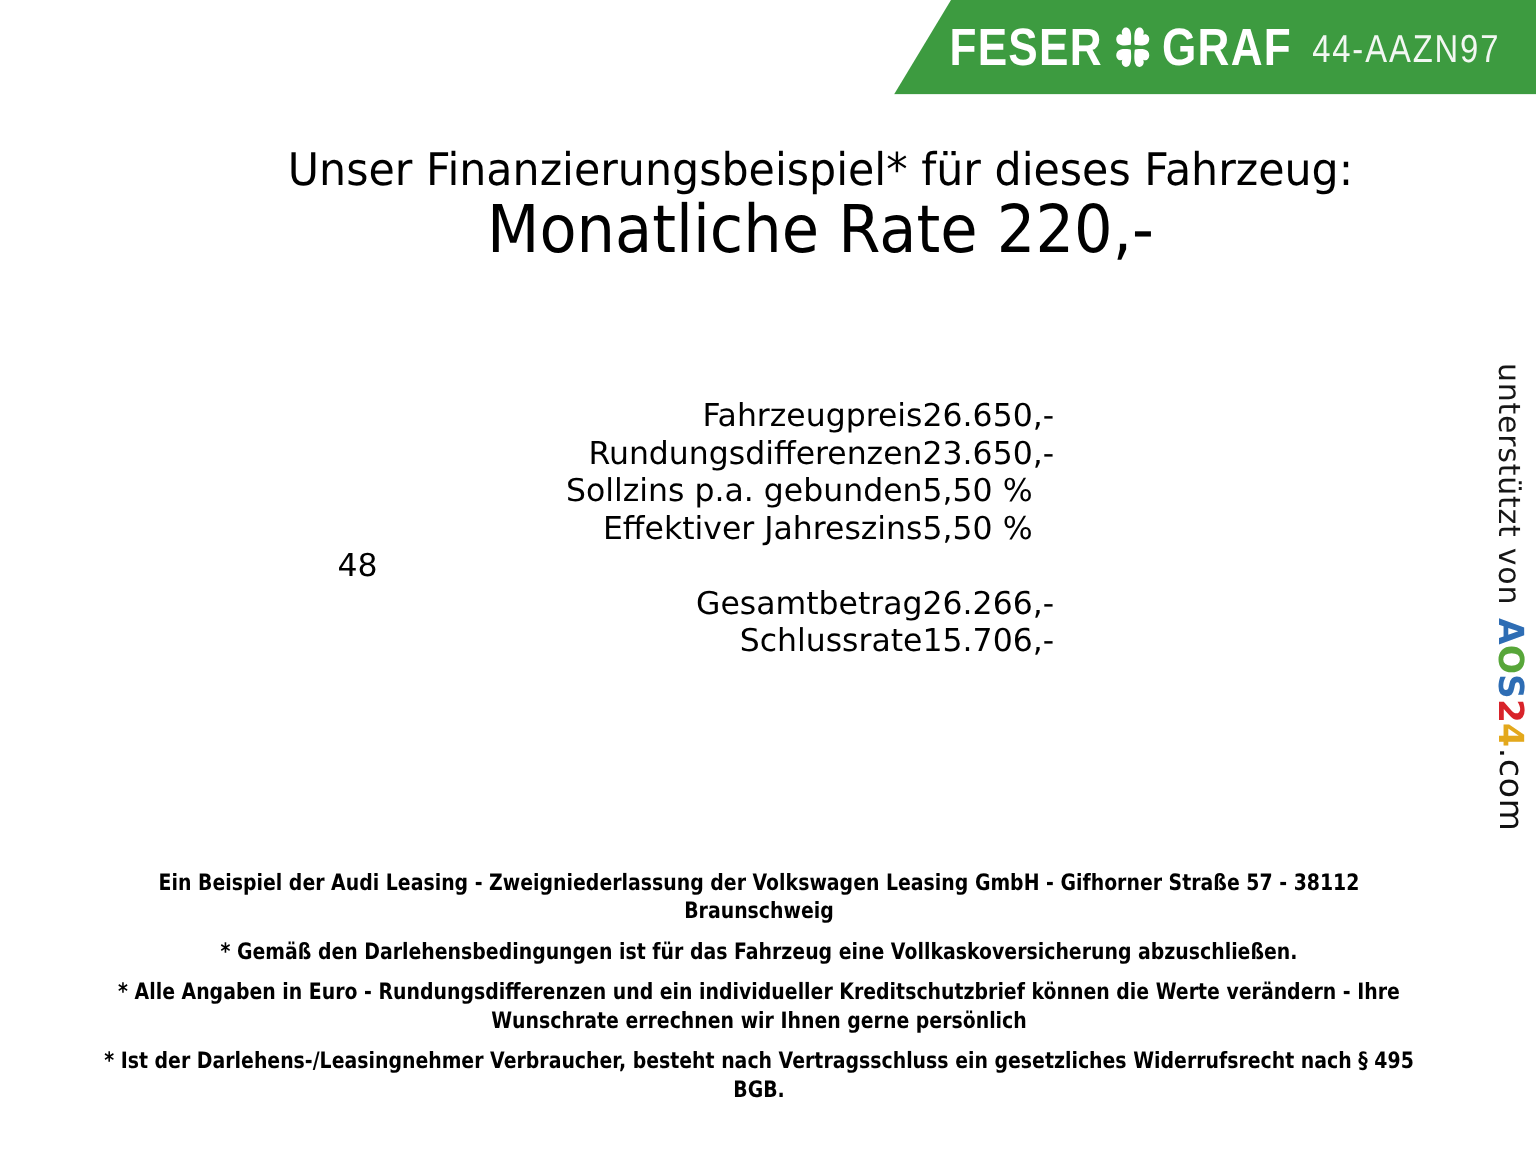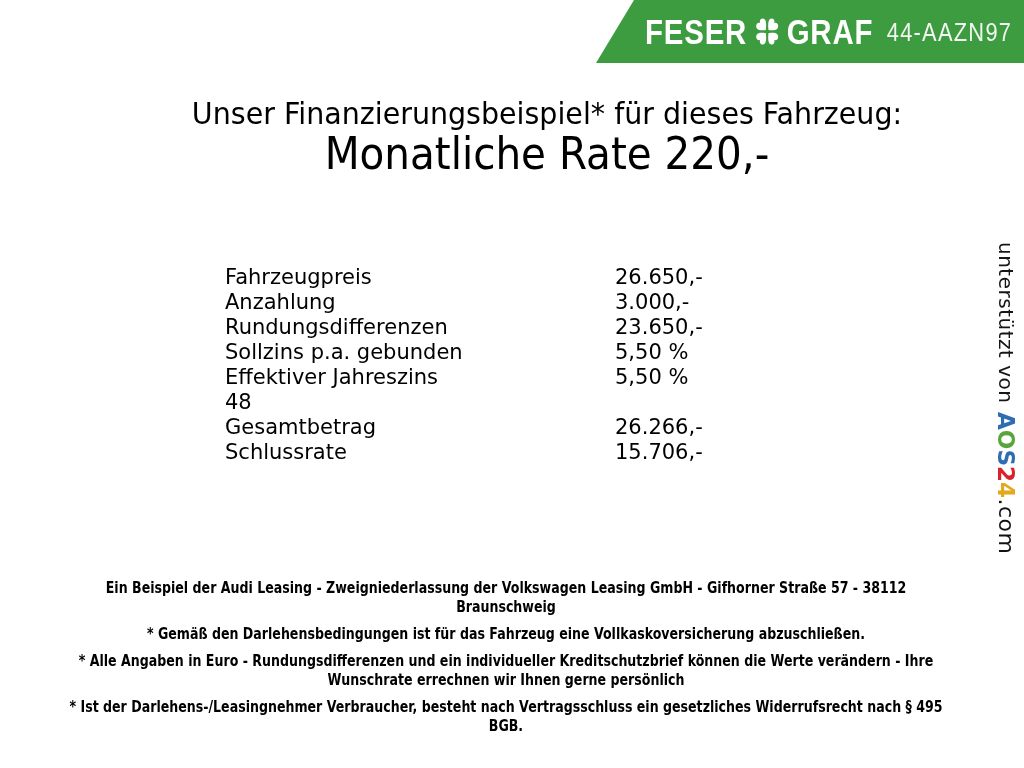--- a/index.html
+++ b/index.html
@@ -17,21 +17,21 @@
   }
 
   
   .banner {
     position: absolute;
     top: 0; left: 596px; width: 428px; height: 63px;
     clip-path: polygon(38px 0, 100% 0, 100% 100%, 0 100%);
     display: flex;
     align-items: center;
     justify-content: flex-end;
-    padding-right: 12px;
+    padding-right: 24px;
     box-sizing: border-box;
   }
   .banner-content {
     display: flex;
     align-items: center;
     transform: scaleX(0.84);
     transform-origin: right center;
     white-space: nowrap;
   }
   .brand-word {
@@ -77,21 +77,21 @@
 
   
   .fin-table {
     position: absolute;
     left: 225px; top: 265px;
     font-size: 21px;
     line-height: 25px;
     white-space: nowrap;
   }
   .fin-row { display: flex; }
-  .fin-label { width: 390px; }
+  .fin-label { width: 390px; text-align: right; }
   .fin-value { }
 
   
   .vertical-credit {
     position: absolute;
     top: 242px; right: 5px;
     writing-mode: vertical-rl;
     font-size: 20px;
     letter-spacing: 0.5px;
     color: #161616;
@@ -152,24 +152,20 @@
     <div class="heading-line2">Monatliche Rate 220,-</div>
   </div>
 
   <div class="fin-table">
 
       <div class="fin-row">
         <span class="fin-label">Fahrzeugpreis</span>
         <span class="fin-value">26.650,-</span>
       </div>
 
-      <div class="fin-row">
-        <span class="fin-label">Anzahlung</span>
-        <span class="fin-value">3.000,-</span>
-      </div>
 
       <div class="fin-row">
         <span class="fin-label">Rundungsdifferenzen</span>
         <span class="fin-value">23.650,-</span>
       </div>
 
       <div class="fin-row">
         <span class="fin-label">Sollzins p.a. gebunden</span>
         <span class="fin-value">5,50 %</span>
       </div>

